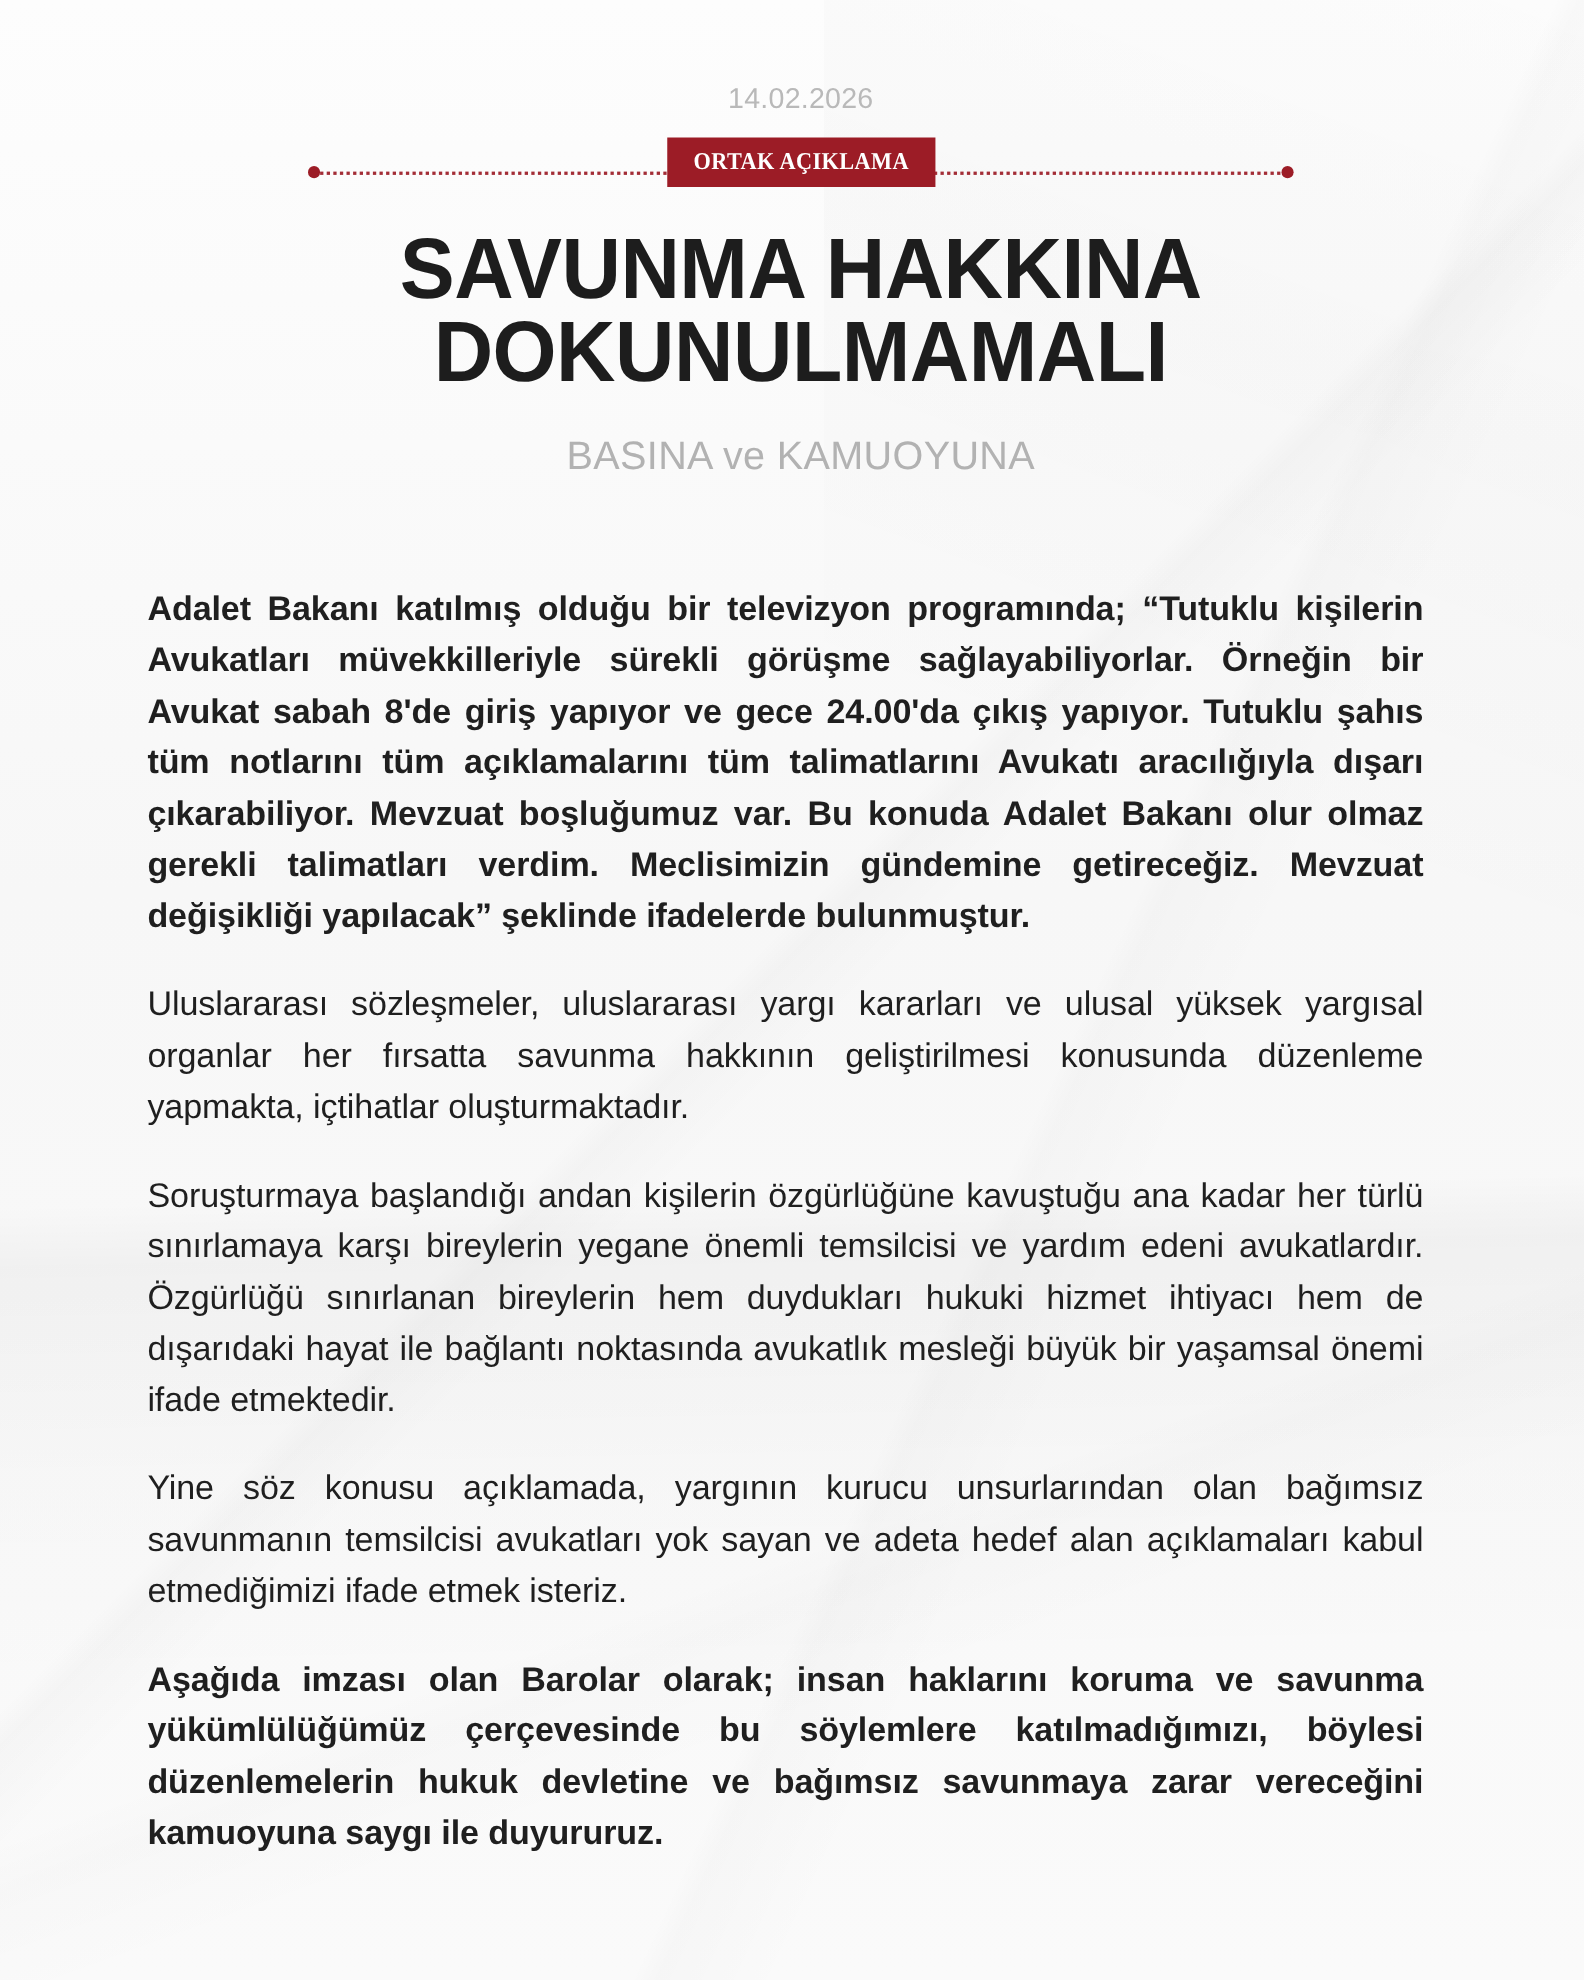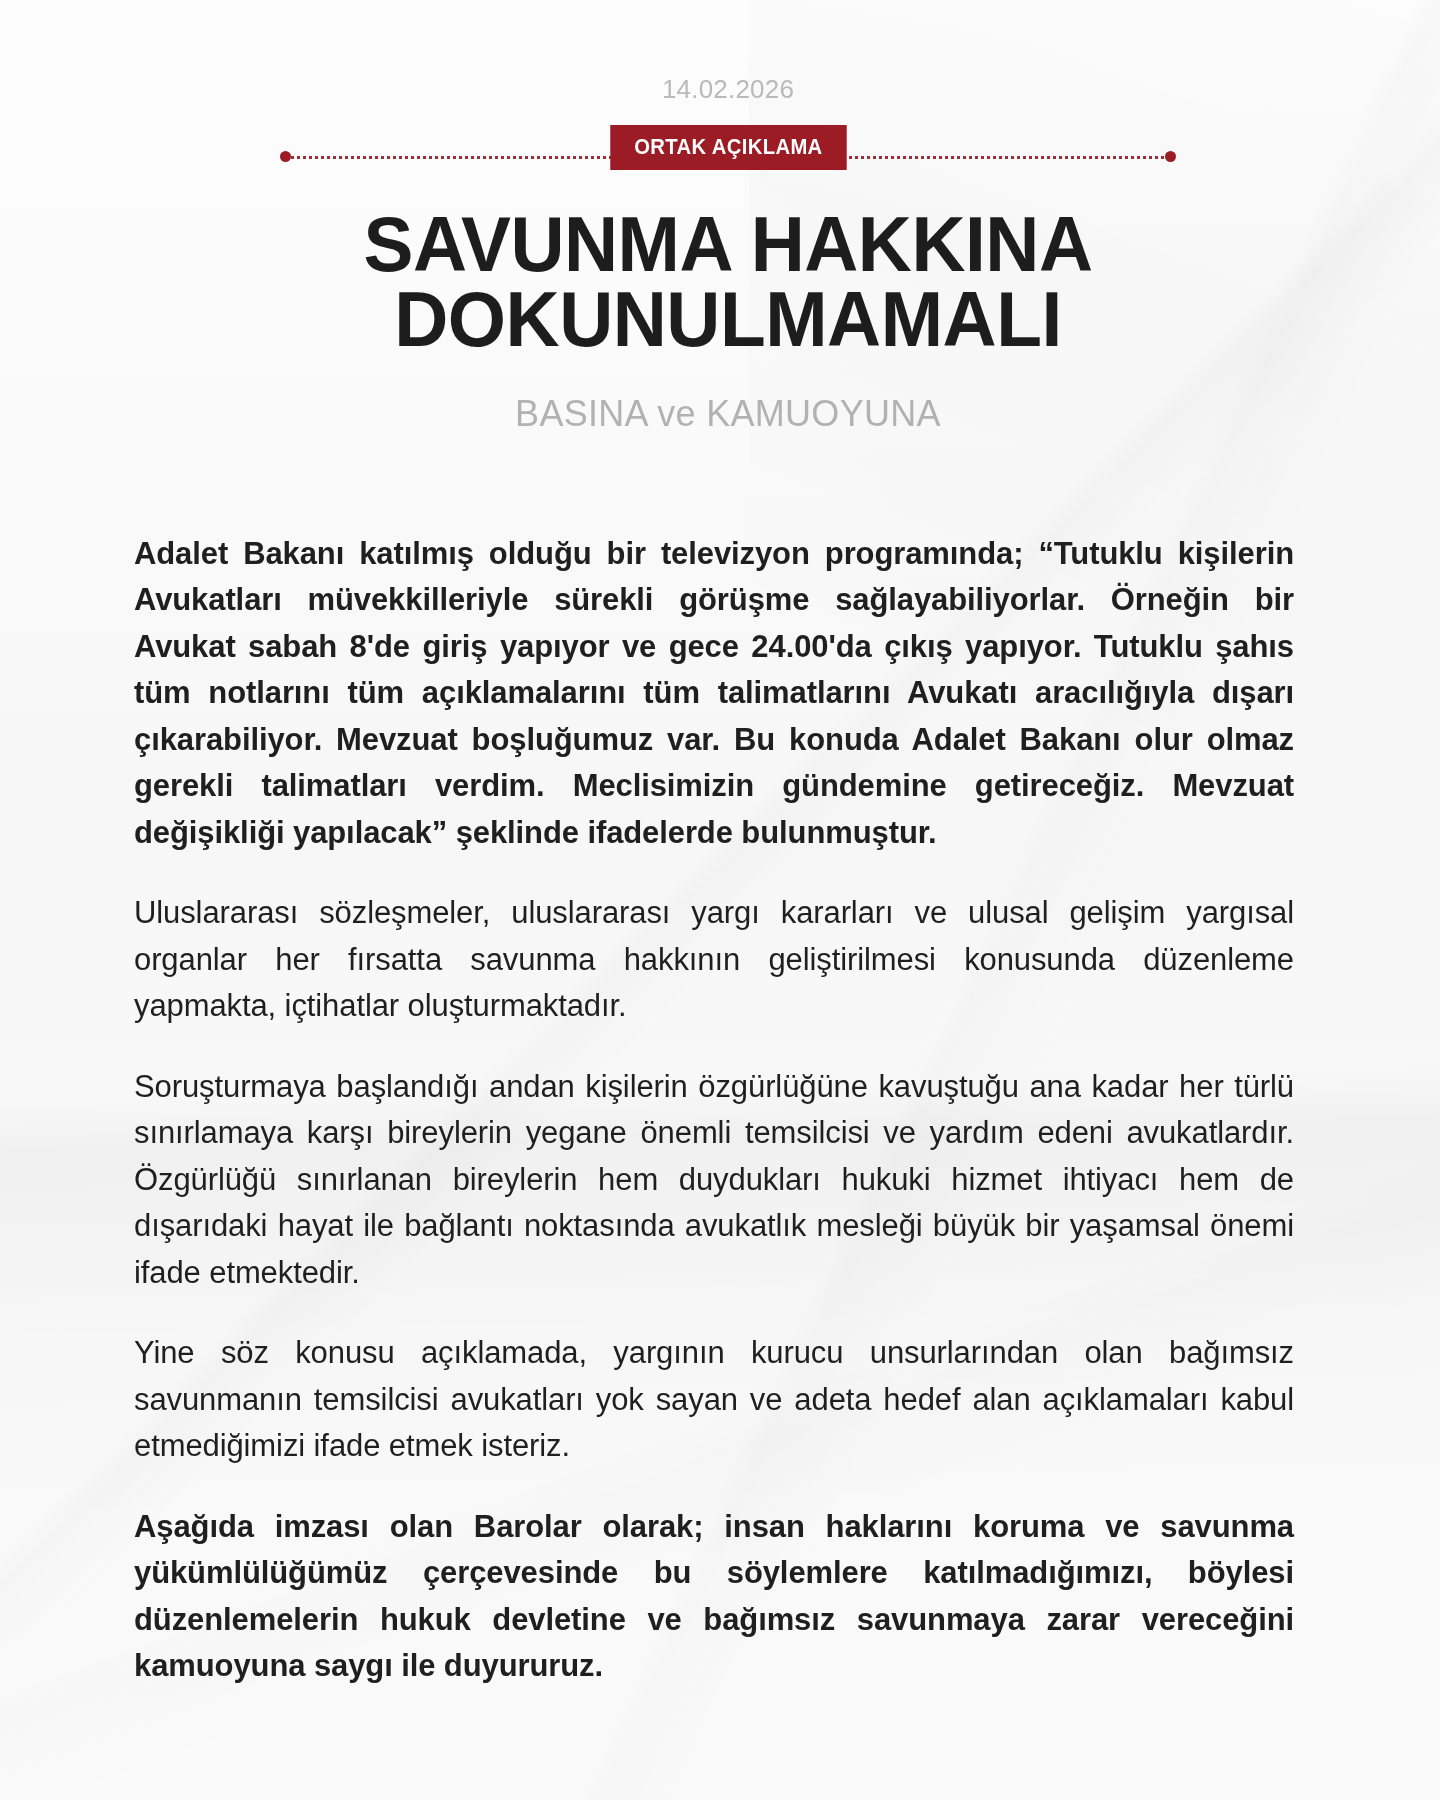--- a/index.html
+++ b/index.html
@@ -64,20 +64,21 @@
     font-size: 26px;
     letter-spacing: 0.2px;
     color: #b9b9b9;
     font-weight: 400;
   }
 
   .badge-row {
     position: relative;
     margin-top: 20px;
     height: 40px;
+    font-family: Liberation Serif, serif;
   }
   .rule {
     position: absolute;
     left: 268px;
     right: 268px;
     top: 31px;
     height: 3px;
     border-top: 3px dotted #9c1c26;
     opacity: 0.92;
   }
@@ -166,20 +167,20 @@
       <h1 class="title">
         <span class="line">SAVUNMA HAKKINA</span>
         <span class="line">DOKUNULMAMALI</span>
       </h1>
 
       <div class="subtitle">BASINA ve KAMUOYUNA</div>
     </div>
 
     <div class="body-copy">
       <p class="para strong">Adalet Bakanı katılmış olduğu bir televizyon programında; “Tutuklu kişilerin Avukatları müvekkilleriyle sürekli görüşme sağlayabiliyorlar. Örneğin bir Avukat sabah 8'de giriş yapıyor ve gece 24.00'da çıkış yapıyor. Tutuklu şahıs tüm notlarını tüm açıklamalarını tüm talimatlarını Avukatı aracılığıyla dışarı çıkarabiliyor. Mevzuat boşluğumuz var. Bu konuda Adalet Bakanı olur olmaz gerekli talimatları verdim. Meclisimizin gündemine getireceğiz. Mevzuat değişikliği yapılacak” şeklinde ifadelerde bulunmuştur.</p>
-      <p class="para">Uluslararası sözleşmeler, uluslararası yargı kararları ve ulusal gelişim yargısal organlar  her fırsatta savunma hakkının geliştirilmesi konusunda düzenleme yapmakta, içtihatlar oluşturmaktadır.</p>
+      <p class="para">Uluslararası sözleşmeler, uluslararası yargı kararları ve ulusal yüksek yargısal organlar  her fırsatta savunma hakkının geliştirilmesi konusunda düzenleme yapmakta, içtihatlar oluşturmaktadır.</p>
       <p class="para">Soruşturmaya başlandığı andan kişilerin özgürlüğüne kavuştuğu ana kadar her türlü sınırlamaya karşı bireylerin yegane önemli temsilcisi ve yardım edeni avukatlardır. Özgürlüğü sınırlanan bireylerin hem duydukları hukuki hizmet ihtiyacı hem de dışarıdaki hayat ile bağlantı noktasında avukatlık mesleği büyük bir yaşamsal önemi ifade etmektedir.</p>
       <p class="para">Yine söz konusu açıklamada, yargının kurucu unsurlarından olan bağımsız savunmanın temsilcisi avukatları yok sayan ve adeta hedef alan açıklamaları kabul etmediğimizi ifade etmek isteriz.</p>
       <p class="para strong">Aşağıda imzası olan Barolar olarak; insan haklarını koruma ve savunma yükümlülüğümüz çerçevesinde bu söylemlere katılmadığımızı, böylesi düzenlemelerin hukuk devletine ve bağımsız savunmaya zarar vereceğini kamuoyuna saygı ile duyururuz.</p>
     </div>
 
   </div>
 </div>
 
 </body></html>

